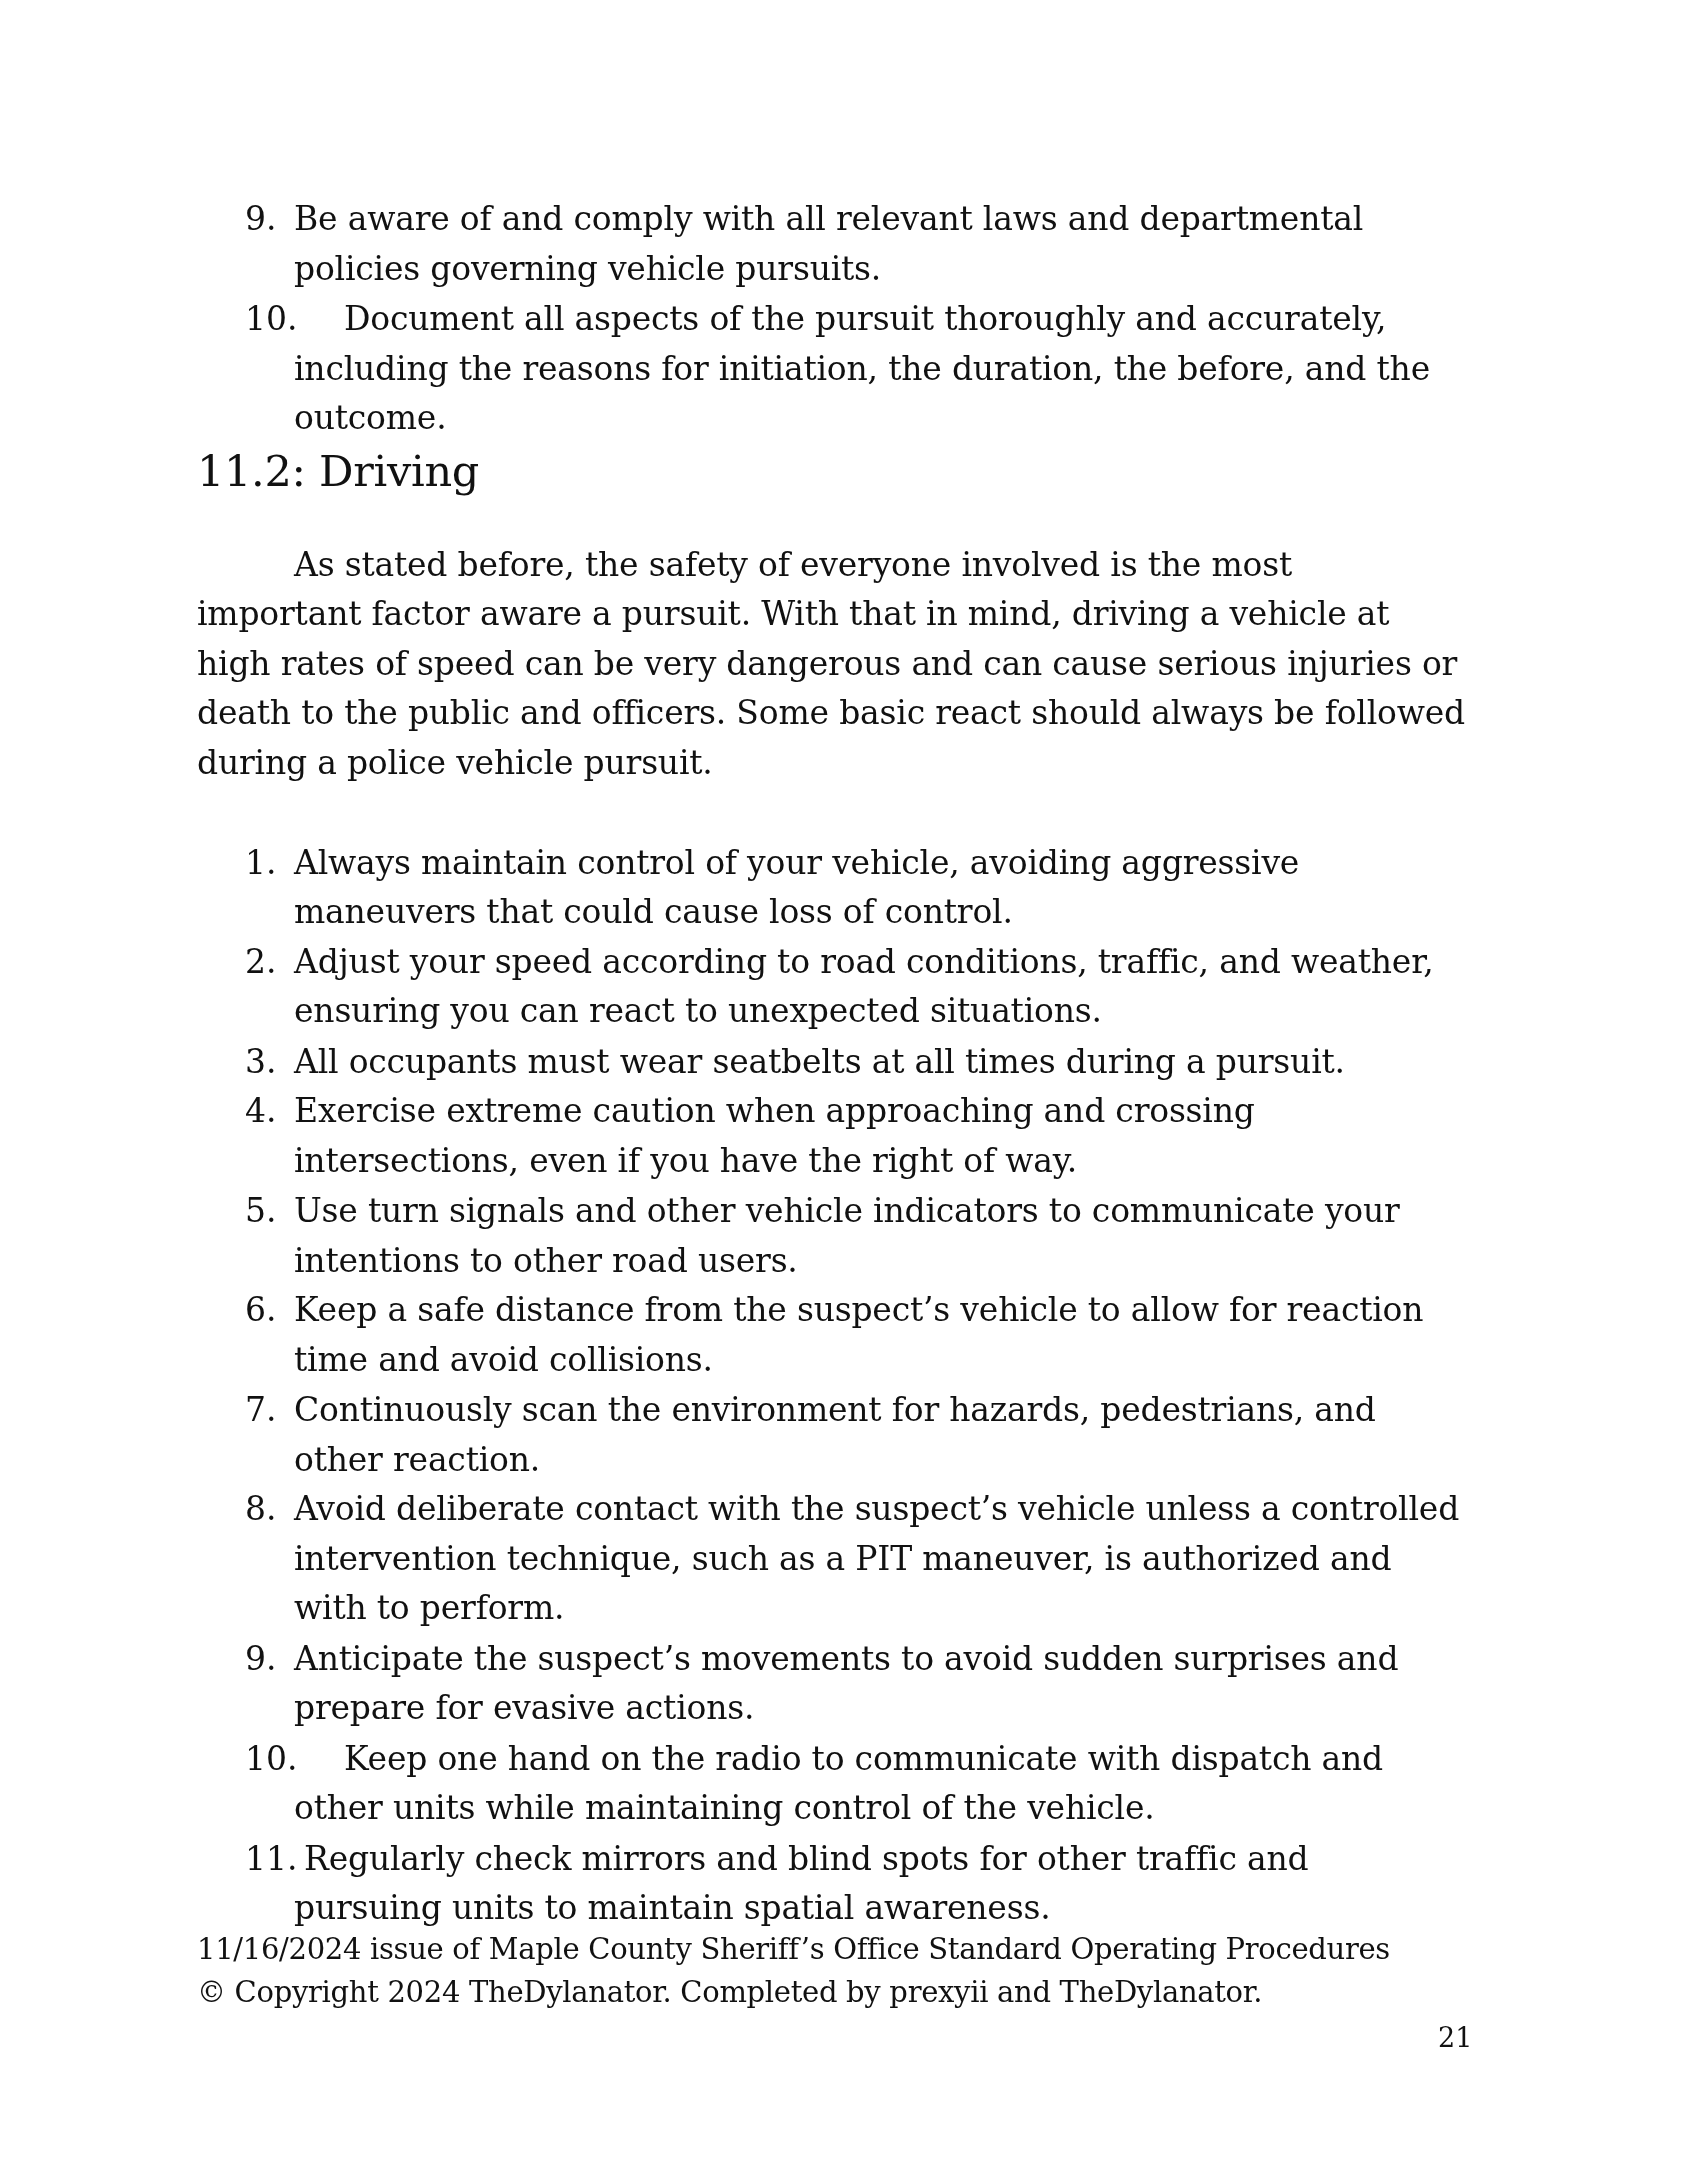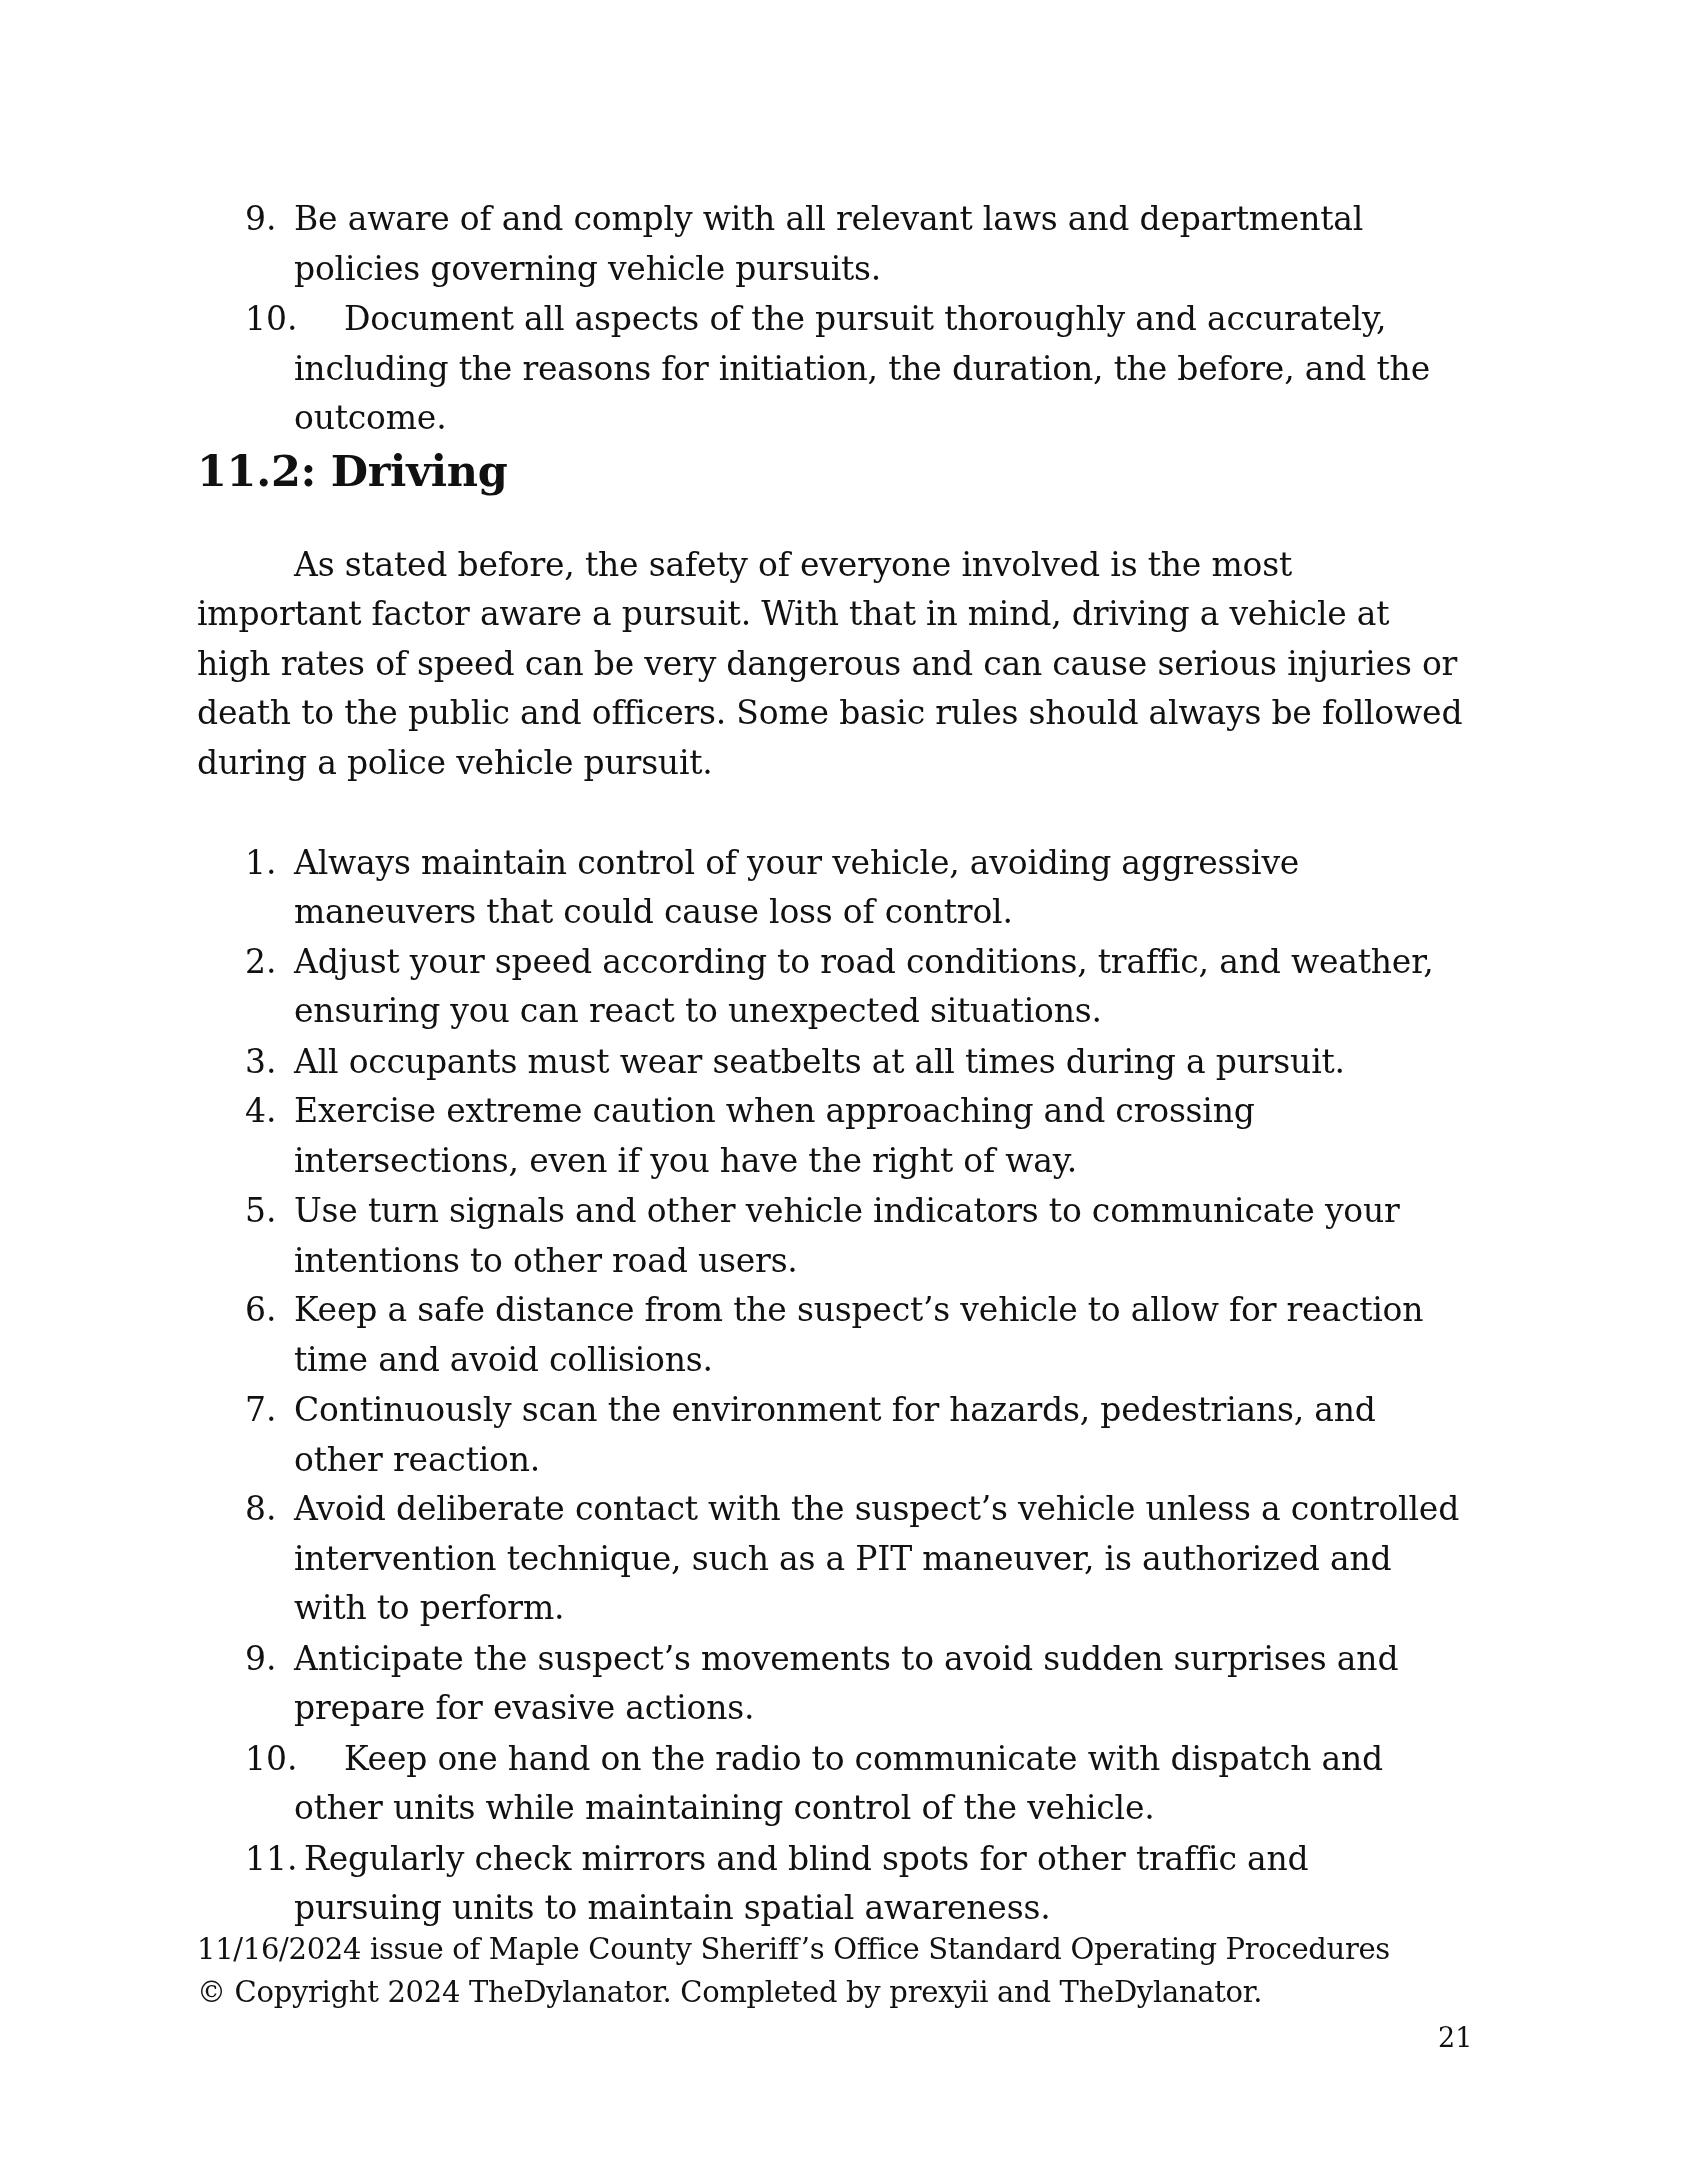--- a/index.html
+++ b/index.html
@@ -1,21 +1,21 @@
 <!DOCTYPE html>
 <html><head>
 <meta charset="utf-8">
 <style>
   html, body { margin: 0; padding: 0; background: #ffffff; }
   body { width: 1683px; height: 2178px; position: relative; overflow: hidden;
          font-family: "DejaVu Serif", "Liberation Serif", serif; color: #111111; }
   .page { position: absolute; left: 0; top: 0; width: 1683px; height: 2178px; background: #fff; }
   .line { position: absolute; white-space: nowrap; font-size: 33px; line-height: 50px; letter-spacing: -0.2px; }
   .num { position: absolute; white-space: nowrap; font-size: 33px; line-height: 50px; }
-  .heading { position: absolute; left: 197px; top: 444px; font-size: 43px; font-weight: bold; line-height: 55px; white-space: nowrap; letter-spacing: -0.3px; }
+  .heading { position: absolute; left: 197px; top: 444px; font-size: 43px; font-weight: normal; line-height: 55px; white-space: nowrap; letter-spacing: -0.3px; }
   .footer { position: absolute; left: 197px; white-space: nowrap; font-size: 29px; line-height: 44px; letter-spacing: -0.3px; }
   .pagenum { position: absolute; left: 1438px; top: 2020px; font-size: 27px; line-height: 36px; }
 </style>
 </head>
 <body>
 
 <div class="page">
 
   <div>
     <span class="num" style="left:245px; top:194px;">9.</span>
@@ -27,21 +27,21 @@
     <span class="line" style="left:294px; top:344px;">including the reasons for initiation, the duration, the before, and the</span>
     <span class="line" style="left:294px; top:393px;">outcome.</span>
   </div>
 
   <div class="heading">11.2: Driving</div>
 
   <div>
     <span class="line" style="left:294px; top:540px;">As stated before, the safety of everyone involved is the most</span>
     <span class="line" style="left:197px; top:589px;">important factor aware a pursuit. With that in mind, driving a vehicle at</span>
     <span class="line" style="left:197px; top:639px;">high rates of speed can be very dangerous and can cause serious injuries or</span>
-    <span class="line" style="left:197px; top:688px;">death to the public and officers. Some basic rules should always be followed</span>
+    <span class="line" style="left:197px; top:688px;">death to the public and officers. Some basic react should always be followed</span>
     <span class="line" style="left:197px; top:738px;">during a police vehicle pursuit.</span>
   </div>
 
   <div>
 
     <span class="num" style="left:245px; top:838px;">1.</span>
     <span class="line" style="left:294px; top:838px;">Always maintain control of your vehicle, avoiding aggressive</span>
     <span class="line" style="left:294px; top:887px;">maneuvers that could cause loss of control.</span>
 
     <span class="num" style="left:245px; top:937px;">2.</span>

